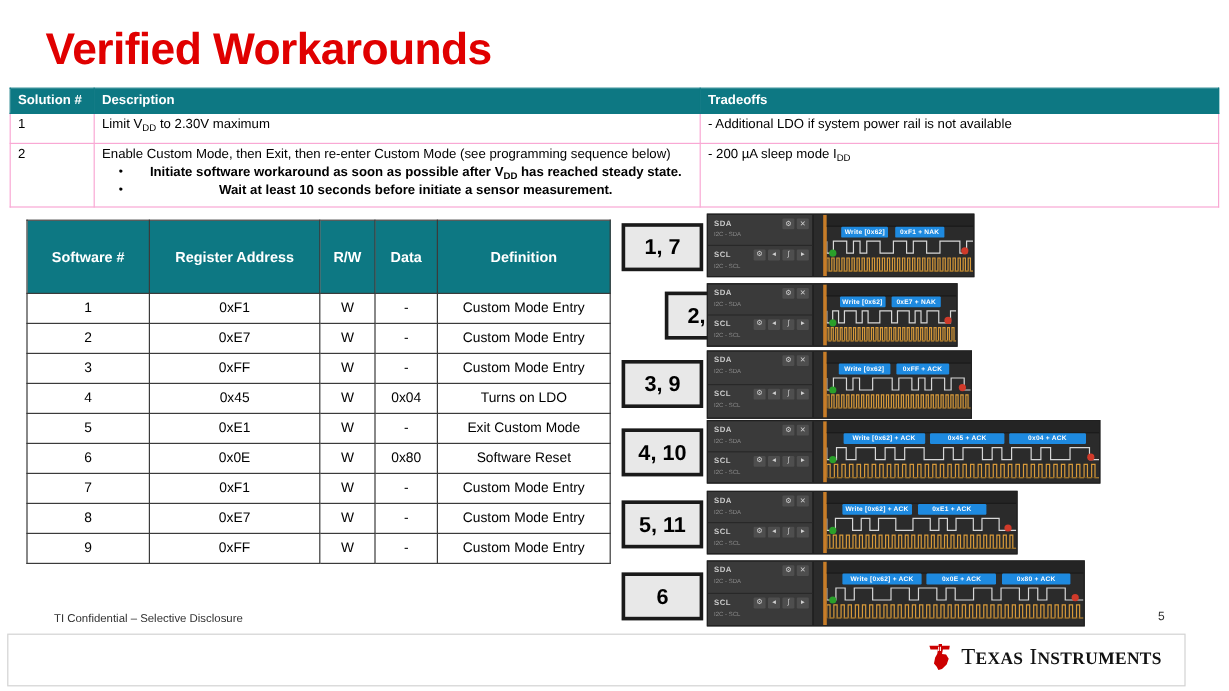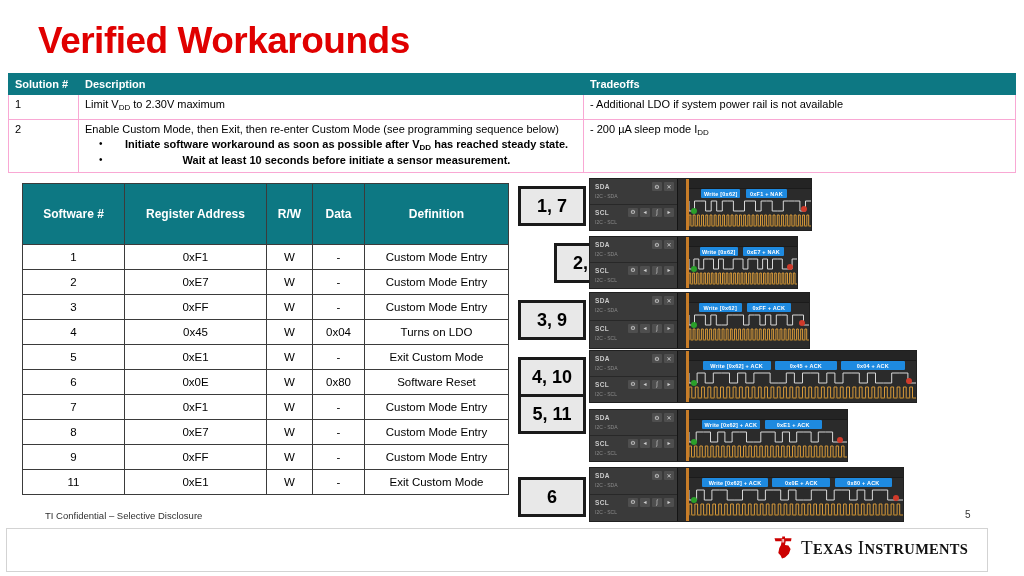--- a/index.html
+++ b/index.html
@@ -257,36 +257,29 @@
         <td>-</td>
         <td>Custom Mode Entry</td>
       </tr>
       <tr>
         <td>9</td>
         <td>0xFF</td>
         <td>W</td>
         <td>-</td>
         <td>Custom Mode Entry</td>
       </tr>
-      <tr>
-        <td>11</td>
-        <td>0xE1</td>
-        <td>W</td>
-        <td>-</td>
-        <td>Exit Custom Mode</td>
-      </tr>
     </tbody>
 </table>
 
 <div id="callout-layer">
     <div class="callout" style="left: 518px; top: 186px; text-align: right;">1, 7</div>
     <div class="callout" style="left: 518px; top: 243px; margin-left: 36px;">2, 8</div>
     <div class="callout" style="left: 518px; top: 300px;">3, 9</div>
     <div class="callout" style="left: 518px; top: 357px;">4, 10</div>
-    <div class="callout" style="left: 518px; top: 394px;">5, 11</div>
+    <div class="callout" style="left: 518px; top: 417px;">5, 11</div>
     <div class="callout" style="left: 518px; top: 477px;">6</div>
   </div>
 <div id="scope-layer">
     <div class="scope" style="left: 589px; top: 178px; width: 221px; height: 51px;">
       <div class="chan-pane">
         <div class="chan top">
           <div class="chan-name">SDA</div>
           <div class="chan-sub">I2C - SDA</div>
           <div class="btns">
             <div class="btn">⚙</div>

